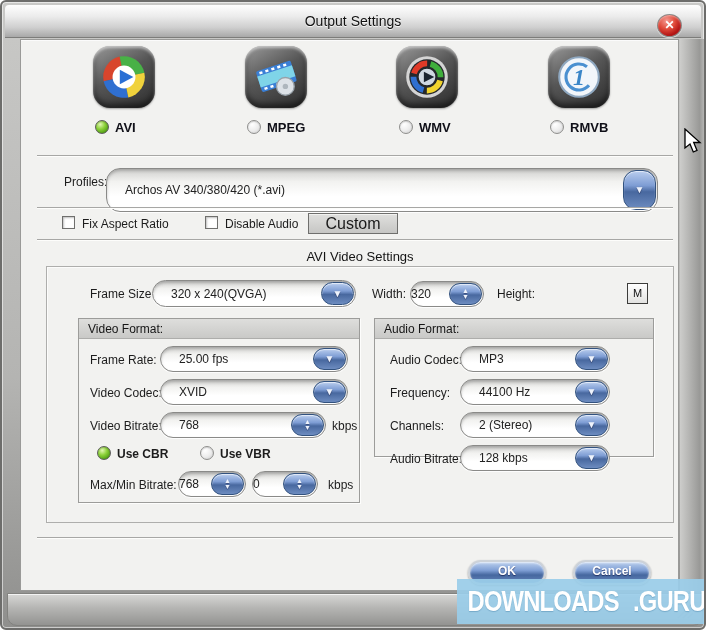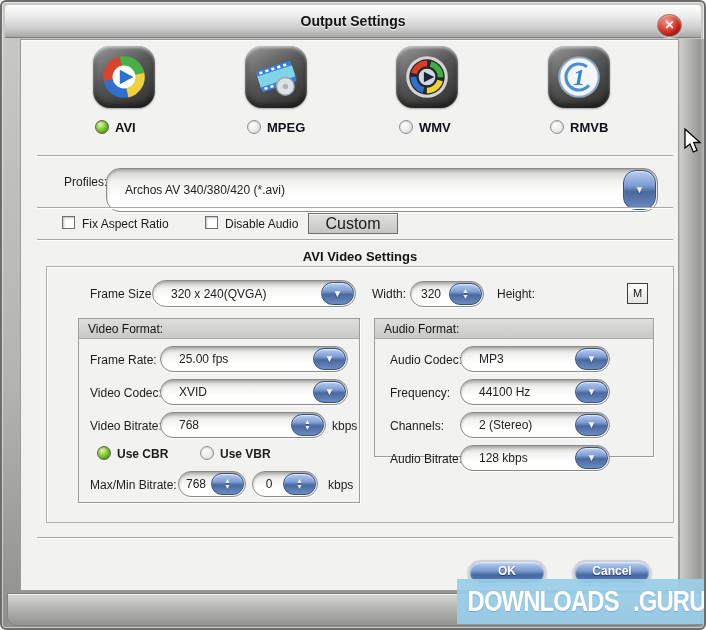--- a/index.html
+++ b/index.html
@@ -11,21 +11,21 @@
     box-shadow: inset 0 0 0 1px rgba(255,255,255,.55);
   }
   
   .titlebar {
     position:absolute; left:3px; top:3px; right:3px; height:33px;
     background:linear-gradient(180deg,#fefefe 0%,#ececec 35%,#cfcfcf 70%,#a8a8a8 100%);
     border-bottom:1px solid #7c7c7a; border-radius:4px 4px 0 0;
   }
   .title-text {
     position:absolute; left:0; right:0; top:8px; text-align:center;
-    font-size:14px; font-weight:bold; color:#121212; text-shadow:0 1px 0 rgba(255,255,255,.8);
+    font-size:14px; font-weight:normal; color:#121212; text-shadow:0 1px 0 rgba(255,255,255,.8);
   }
   .close-btn {
     position:absolute; right:19px; top:9px; width:25px; height:23px; border-radius:50%;
     background:radial-gradient(circle at 38% 28%, #f49a92 0%, #e04a3a 40%, #b31414 70%, #7c0d0d 100%);
     border:1px solid #8a8a88; box-shadow:0 1px 1px rgba(255,255,255,.7), inset 0 1px 2px rgba(255,255,255,.5);
     color:#ffffff; font-size:12px; font-weight:bold; text-align:center; line-height:21px; cursor:default;
   }
   
   .content {
     position:absolute; left:18px; top:37px; width:659px; height:552px;
@@ -63,21 +63,21 @@
   
   .pill {
     position:absolute; border-radius:14px; border:1px solid #8a8a88;
     background:linear-gradient(180deg,#cfcfcd 0%,#f2f2f0 30%,#ffffff 65%);
     box-shadow: inset 0 2px 3px rgba(90,90,90,.35), 0 1px 0 rgba(255,255,255,.85);
   }
   .pill .pval {
     position:absolute; left:18px; top:50%; transform:translateY(-50%);
     font-size:12px; color:#222222; white-space:nowrap;
   }
-  .pill.spinner .pval { left:0; right:32px; text-align:center; }
+  .pill.spinner .pval { left:0; right:32px; }
   .pbtn {
     position:absolute; right:1px; top:1px; bottom:1px; width:33px; border-radius:13px;
     background:linear-gradient(180deg,#b9cdee 0%,#7e9dd4 38%,#48689f 55%,#6d8cc0 100%);
     border:1px solid #32527f; color:#eef3fc;
     display:flex; flex-direction:column; align-items:center; justify-content:center;
     box-shadow: inset 0 1px 1px rgba(255,255,255,.65); cursor:default;
   }
   .pbtn .chev { font-style:normal; font-size:10px; line-height:10px; text-shadow:0 1px 1px rgba(0,0,40,.5); }
   .pbtn .sp { font-style:normal; font-size:7px; line-height:6px; letter-spacing:0; text-shadow:0 1px 1px rgba(0,0,40,.4); }
   
@@ -110,21 +110,21 @@
   .fmtbox {
     position:absolute; border:1px solid #9c9c9a;
     box-shadow: 1px 1px 0 rgba(255,255,255,.8);
   }
   .fmtbox .hdr {
     position:absolute; left:0; right:0; top:0; height:20px;
     background:linear-gradient(180deg,#dededc 0%,#c9c9c7 100%);
     border-bottom:1px solid #adadab; font-size:12px; color:#161616;
     padding:3px 0 0 9px;
   }
-  .heading { position:absolute; font-size:13px; font-weight:bold; color:#141414; text-align:center; }
+  .heading { position:absolute; font-size:13px; font-weight:normal; color:#141414; text-align:center; }
   
   .footer {
     position:absolute; left:5px; top:591px; width:696px; height:33px;
     background:linear-gradient(180deg,#d8d8d6 0%,#b5b5b3 45%,#939391 100%);
     border:1px solid #82827f; border-radius:0 0 10px 10px;
     box-shadow: inset 0 1px 0 rgba(255,255,255,.7);
   }
   .grip { position:absolute; right:8px; bottom:6px; }
   
   .banner {

